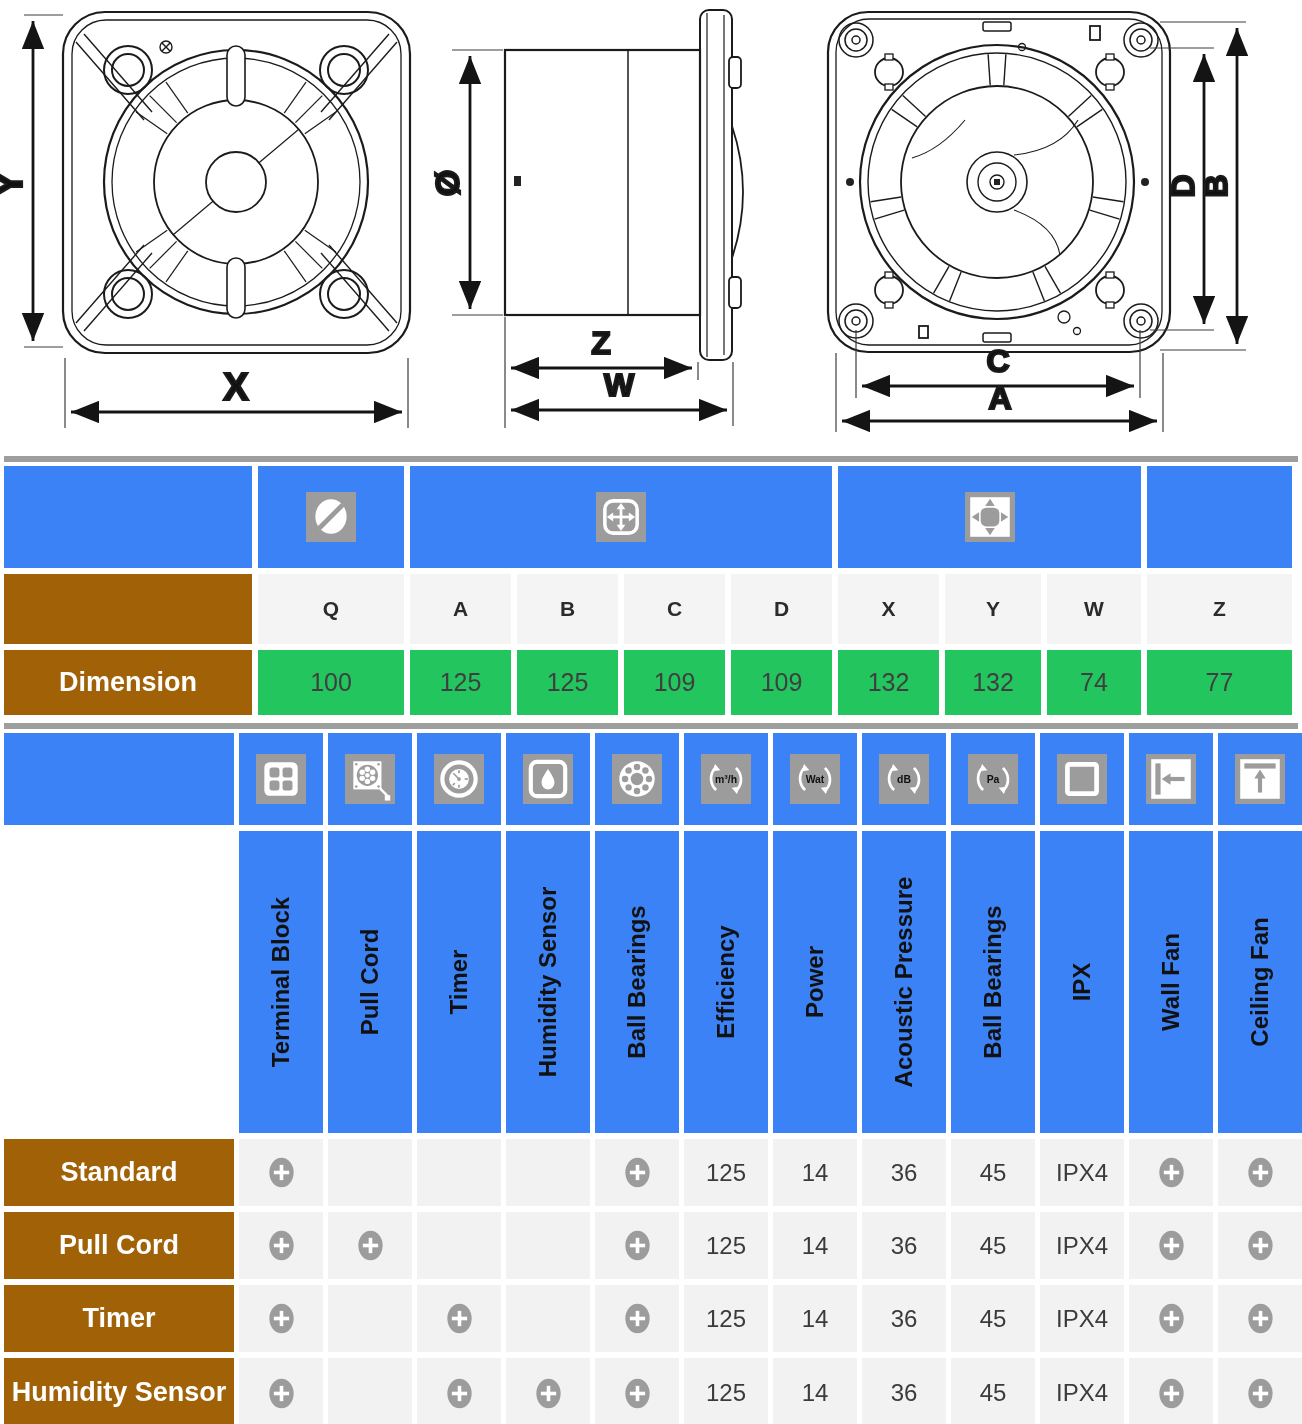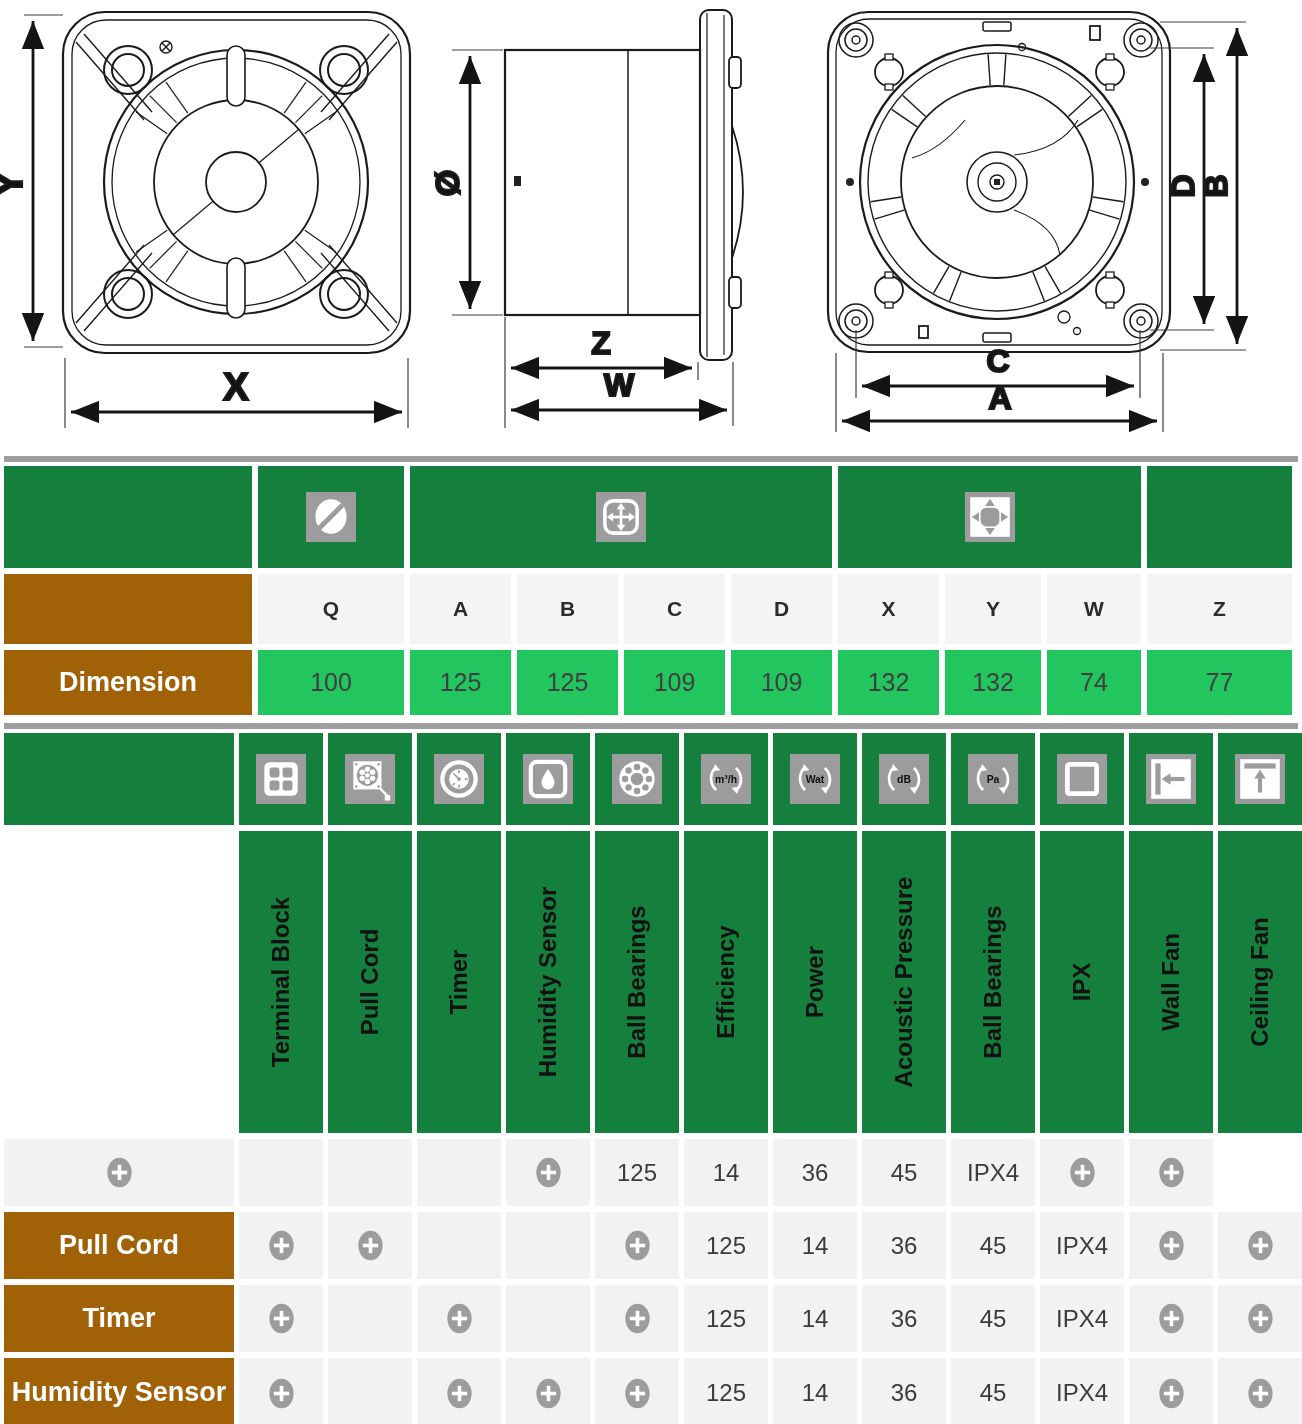--- a/index.html
+++ b/index.html
@@ -15,21 +15,21 @@
   .dim-row{grid-template-columns:248px 146px 101px 101px 101px 101px 101px 96px 94px 145px;}
   .letters-row{height:70px;}
   .values-row{height:65px;margin-bottom:8px;}
 
   .feat-row{grid-template-columns:230px repeat(12,84px);column-gap:5px;height:67px;}
   .feat-icon-row{height:92px;}
   .feat-label-row{height:302px;}
   .feat-last-row{height:70px;margin-bottom:0;}
 
   .cell{display:flex;align-items:center;justify-content:center;}
-  .gcell{background:#15803d;}
+  .gcell{background:#3b82f6;}
   .lcell{background:#f4f4f4;font-weight:bold;font-size:21px;color:#2b2b2b;}
   .vcellv{background:#22c55e;font-size:25px;color:#3f3f3f;}
   .bluecell{background:#a16207;color:#fff;font-weight:bold;font-size:26px;text-align:center;line-height:1.15;}
   .rowlabel{font-size:27px;}
   .whitecell{background:transparent;}
   .vtext{transform:rotate(-90deg);white-space:nowrap;font-weight:bold;font-size:24px;color:#111;}
   .fdata{background:#f2f2f2;font-size:24px;color:#3b3b3b;}
 </style>
 </head>
 <body>
@@ -503,20 +503,21 @@
           <span class="vtext">IPX</span>
         </div>
         <div class="cell gcell">
           <span class="vtext">Wall Fan</span>
         </div>
         <div class="cell gcell">
           <span class="vtext">Ceiling Fan</span>
         </div>
       </div>
       <div class="grid-row feat-row">
+        <div class="cell bluecell rowlabel">Standard</div>
         <div class="cell fdata">
           <svg width="27" height="33" viewBox="0 0 30 36">
             <ellipse cx="15" cy="18" rx="13.5" ry="16.5" fill="#9c9c9c"></ellipse>
             <rect x="13" y="9.5" width="4" height="17" fill="#fff"></rect>
             <rect x="6.5" y="16" width="17" height="4" fill="#fff"></rect>
           </svg>
         </div>
         <div class="cell fdata"></div>
         <div class="cell fdata"></div>
         <div class="cell fdata"></div>

